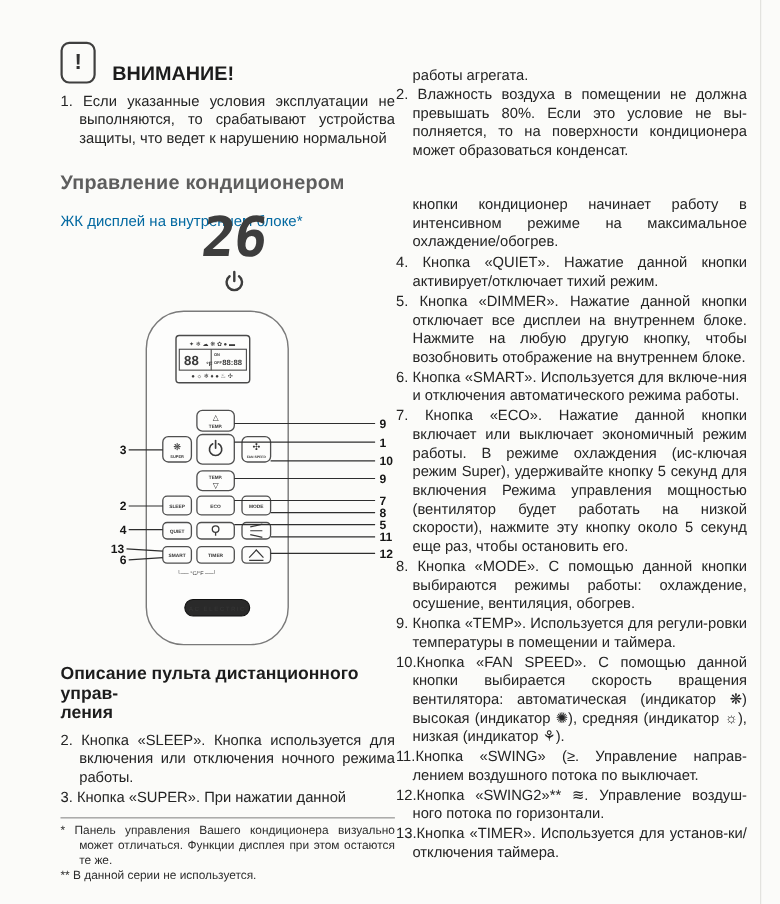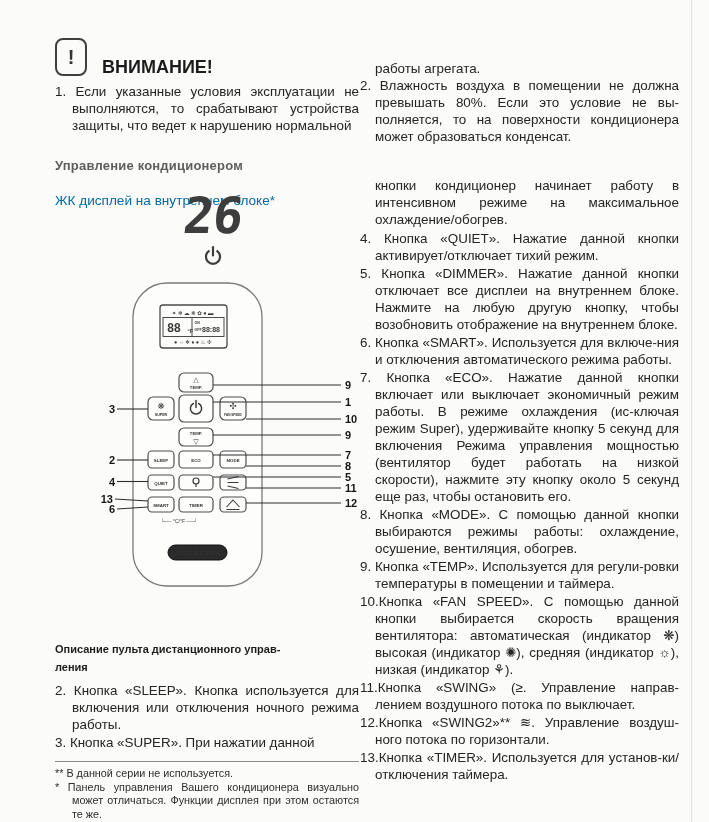--- a/index.html
+++ b/index.html
@@ -34,25 +34,25 @@
     font-weight:bold;font-size:20px;color:#333;flex:0 0 auto;
   }
   .warn-title{font-weight:bold;font-size:18px;padding-bottom:0px;color:#1c1c1c;}
 
   .it{padding-left:15px;text-indent:-15px;text-align:justify;margin-bottom:1px;}
   .it-l{padding-left:17px;text-indent:-17px;text-align:justify;margin-bottom:1px;}
   .num{white-space:pre;}
   .cont{margin-left:15px;text-align:justify;margin-top:24px;}
 
   .h1{
-    margin-top:20px;font-size:13px;line-height:24px;font-weight:bold;
+    margin-top:20px;font-size:18px;line-height:24px;font-weight:bold;
     color:#5e5e5e;letter-spacing:.2px;
   }
   .h2{margin-top:14px;font-size:13.6px;font-weight:normal;color:#0369a1;}
-  .h2b{font-size:11px;font-weight:bold;color:#1c1c1c;line-height:18px;margin-top:36px;}
+  .h2b{font-size:16px;font-weight:bold;color:#1c1c1c;line-height:18px;}
   .mt6{margin-top:6px;}
   .gap16{margin-top:32px;}
 
   .seg{
     font-family:"DejaVu Sans Mono", monospace;
     font-weight:bold;font-size:50px;line-height:52px;
     color:#3d3d3d;transform:skewX(-7deg);letter-spacing:-1px;
   }
   .pwr{margin-top:3px;}
 
@@ -212,24 +212,24 @@
     </div>
     <div class="mt6"></div>
     <div class="it-l">
       <span class="num">2.</span><span> Кнопка «SLEEP». Кнопка используется для включения или отключения ночного режима работы.</span>
     </div>
     <div class="it-l">
       <span class="num">3.</span><span> Кнопка «SUPER». При нажатии данной</span>
     </div>
     <div class="rule"></div>
     <div class="fn">
+      <span class="num">*</span><span> Панель управления Вашего кондиционера визуально может отличаться. Функции дисплея при этом остаются те же.</span>
+    </div>
+    <div class="fn">
       <span class="num">**</span><span> В данной серии не используется.</span>
-    </div>
-    <div class="fn">
-      <span class="num">*</span><span> Панель управления Вашего кондиционера визуально может отличаться. Функции дисплея при этом остаются те же.</span>
     </div>
   </div>
 
   <div id="col-right" class="abs">
     <div class="cont">работы агрегата.</div>
     <div class="it">
       <span class="num">2.</span><span> Влажность воздуха в помещении не должна превышать 80%. Если это условие не вы-полняется, то на поверхности кондиционера может образоваться конденсат.</span>
     </div>
     <div class="cont gap16" style="margin-bottom:2px;">кнопки кондиционер начинает работу в интенсивном режиме на максимальное охлаждение/обогрев.</div>
     <div class="it">

